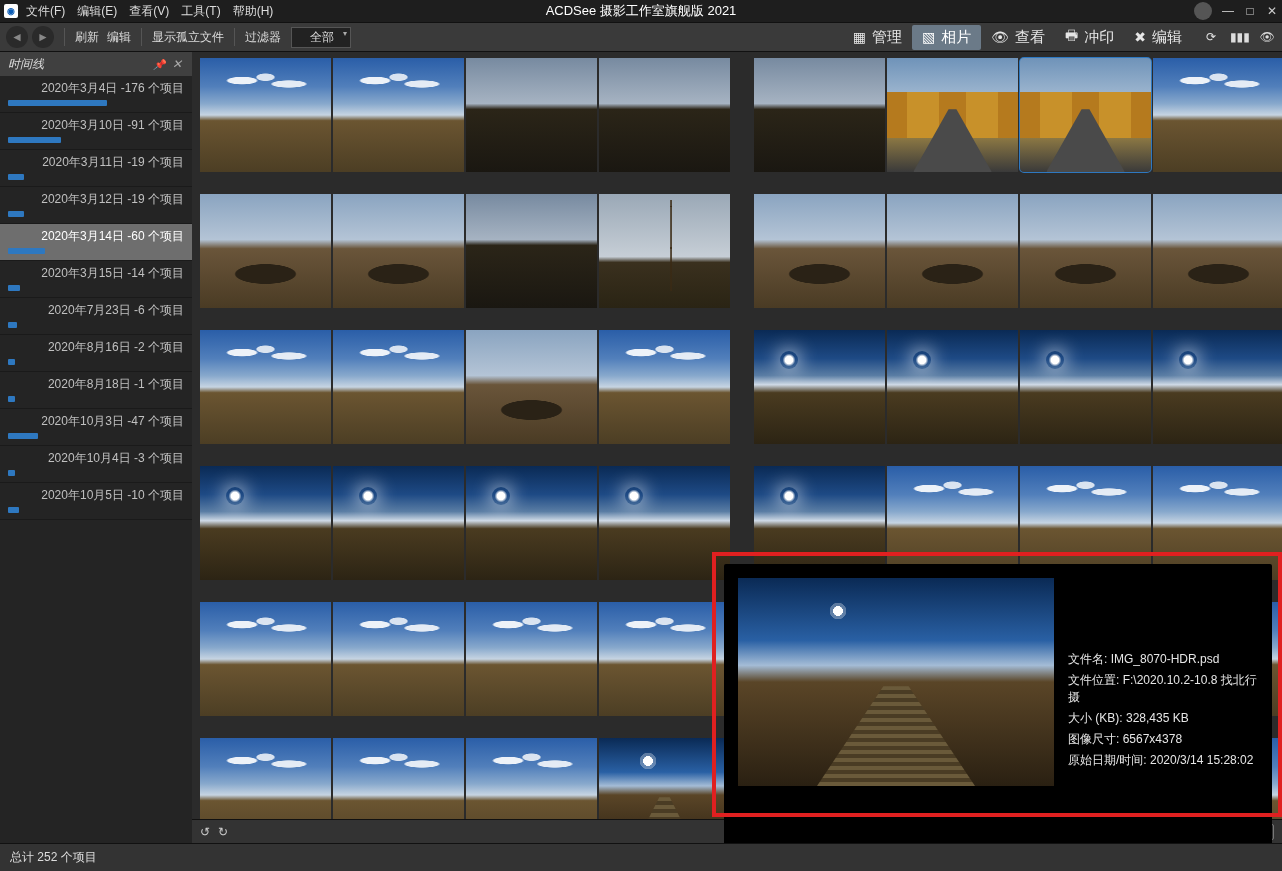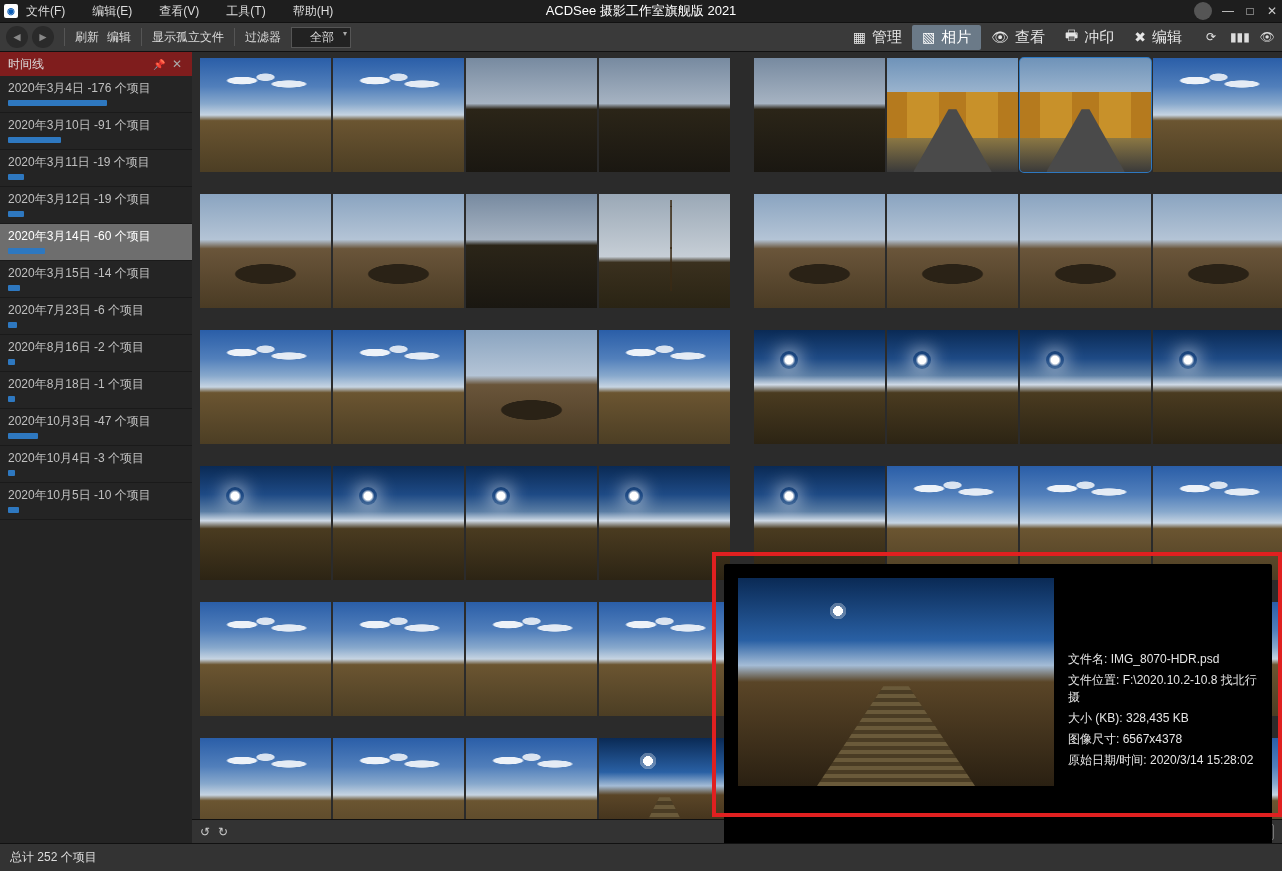--- a/index.html
+++ b/index.html
@@ -1,21 +1,21 @@
 <!DOCTYPE html>
 <html><head>
 <meta charset="utf-8">
 <style>
 * { margin:0; padding:0; box-sizing:border-box; font-family:"Microsoft YaHei","Segoe UI",sans-serif; }
 body { width:1282px; height:871px; background:#2a2a2a; color:#c0c0c0; font-size:12px; overflow:hidden; position:relative; }
 
 
 .titlebar { height:22px; background:#1e1e1e; display:flex; align-items:center; padding:0 4px; position:relative; }
 .titlebar .logo { width:14px; height:14px; background:#fff; border-radius:2px; display:flex; align-items:center; justify-content:center; color:#0b5cb5; font-size:9px; font-weight:bold; margin-right:8px;}
-.menubar { display:flex; gap:27px; color:#ddd; }
+.menubar { display:flex; gap:12px; color:#ddd; }
 .menubar span { cursor:default; }
 .title-center { position:absolute; left:50%; transform:translateX(-50%); color:#ffffff; font-size:13px; }
 .titlebar .right { margin-left:auto; display:flex; align-items:center; gap:10px; }
 .titlebar .right .avatar { width:18px;height:18px;border-radius:50%;background:#555; }
 .win-btn { width:12px;height:12px; display:inline-flex; align-items:center; justify-content:center; color:#ccc; }
 
 
 .navbar { height:30px; background:#3a3a3a; border-top:1px solid #111; border-bottom:1px solid #111; display:flex; align-items:center; padding:0 6px; }
 .nav-arrow { width:22px; height:22px; border-radius:50%; background:#2a2a2a; display:flex; align-items:center; justify-content:center; margin-right:4px; color:#888;}
 .navbar .sep { width:1px; height:18px; background:#555; margin:0 6px; }
@@ -25,24 +25,24 @@
 .mode-tabs { margin-left:auto; display:flex; gap:0; align-items:center; }
 .mode-tab { display:flex; align-items:center; gap:6px; padding:3px 10px; color:#e6e6e6; font-size:15px; }
 .mode-tab.active { background:#6b7a88; color:#fff; border-radius:2px; }
 .mode-tab .ico { font-size:14px; }
 .tool-icons { display:flex; gap:10px; margin-left:10px; color:#ddd; }
 .tool-icons span { width:18px; text-align:center; }
 
 
 .main { position:absolute; top:52px; bottom:28px; left:0; right:0; display:flex; }
 .sidebar { width:192px; background:#242424; display:flex; flex-direction:column; }
-.panel-head { height:24px; background:#7f1d1d; display:flex; align-items:center; padding:0 8px; color:#ddd; }
+.panel-head { height:24px; background:#404040; display:flex; align-items:center; padding:0 8px; color:#ddd;font-style:italic; }
 .panel-head .pin { margin-left:auto; font-size:10px; color:#aaa; padding:0 4px;}
 .panel-head .close { font-size:12px; color:#aaa; padding:0 2px;}
-.timeline { flex:1; overflow:auto; }
+.timeline { flex:1; overflow:auto;text-align:right; }
 .tl-item { padding:4px 8px 6px 8px; border-bottom:1px solid #1a1a1a; cursor:default; }
 .tl-item.selected { background:#6e6e6e; color:#fff; }
 .tl-bar { height:6px; background:#2e78c0; margin-top:3px; border-radius:1px; }
 
 
 .thumbs { flex:1; background:#2b2b2b; position:relative; overflow:hidden; }
 .grid { position:absolute; inset:0 0 24px 0; padding:6px 6px 6px 8px; overflow:auto; }
 .row { display:flex; gap:2px; margin-bottom:22px; }
 .col { flex:1; display:flex; gap:2px; }
 .col.right { margin-left:22px; }

